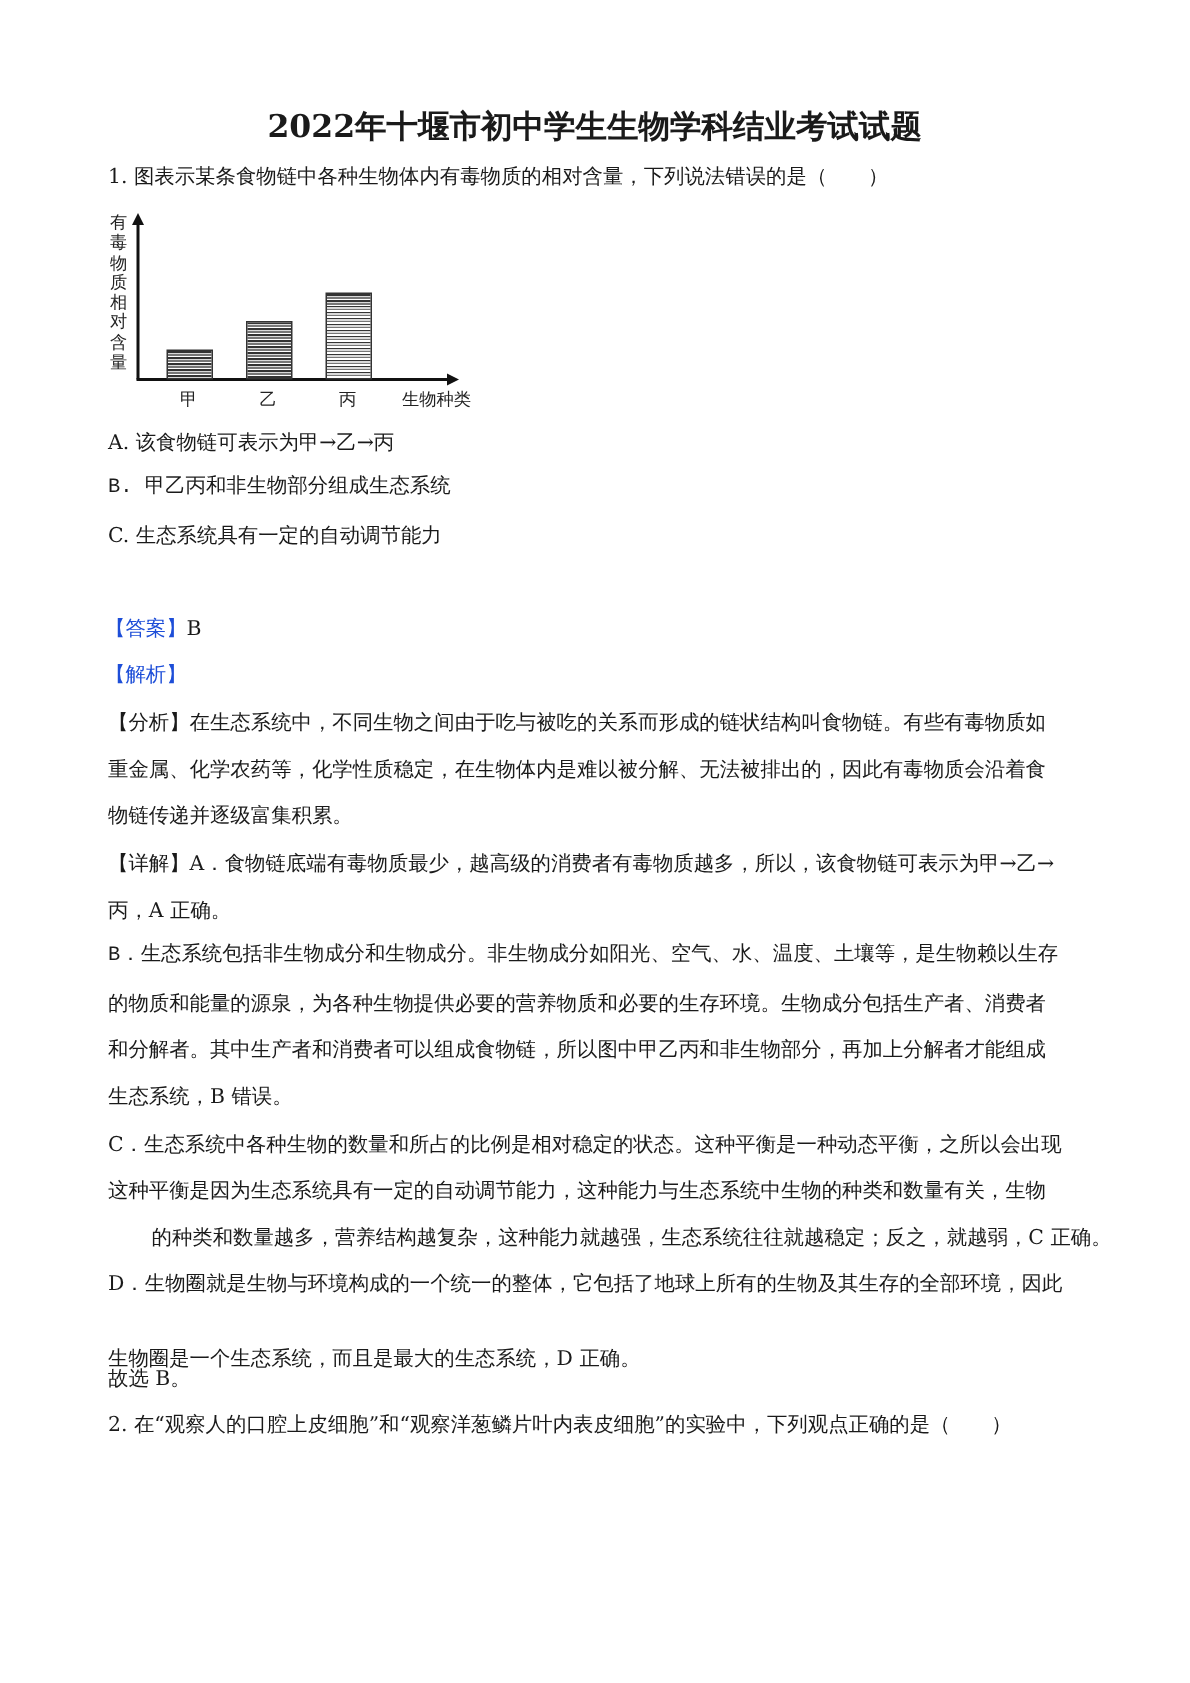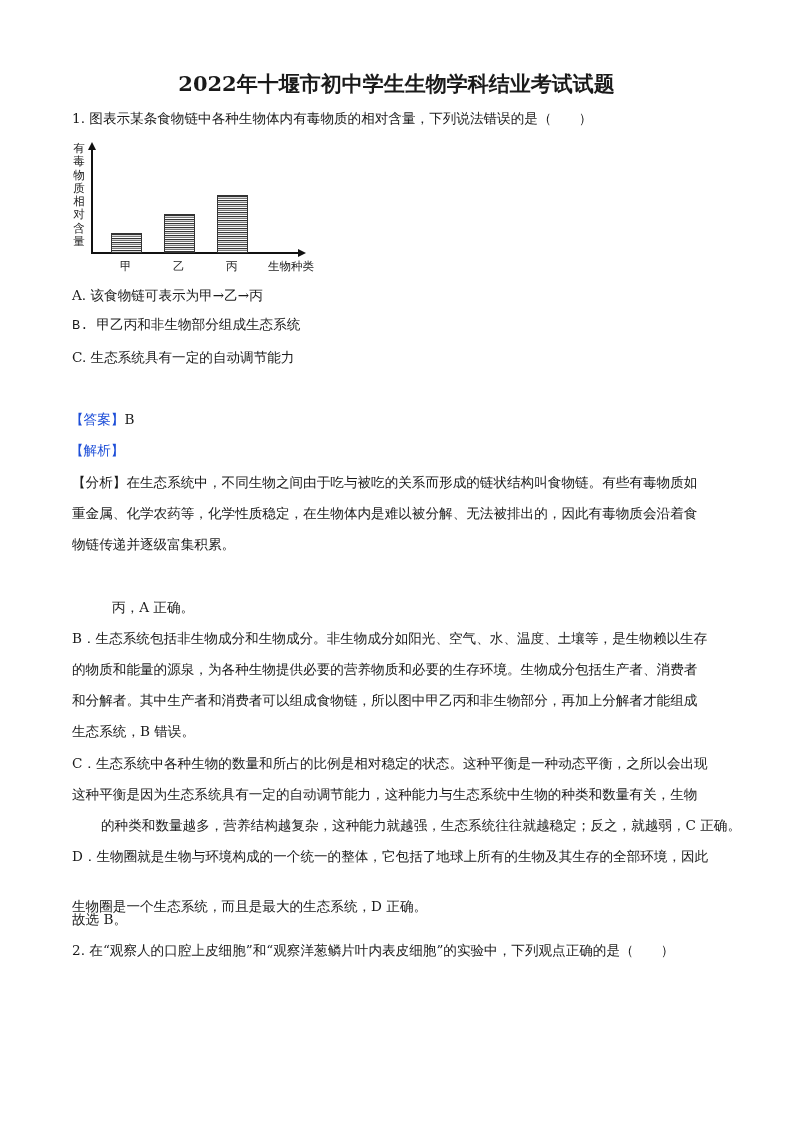--- a/index.html
+++ b/index.html
@@ -64,22 +64,23 @@
   <div class="line" style="top:347px;">C.  生态系统具有一定的自动调节能力</div>
 
   <div class="line" style="top:409px;left:70px;">
     <span class="blue">【答案】</span><span>B</span>
   </div>
   <div class="line blue" style="top:440px;left:70px;">【解析】</div>
 
   <div class="line" style="top:472px;">【分析】在生态系统中，不同生物之间由于吃与被吃的关系而形成的链状结构叫食物链。有些有毒物质如</div>
   <div class="line" style="top:503px;">重金属、化学农药等，化学性质稳定，在生物体内是难以被分解、无法被排出的，因此有毒物质会沿着食</div>
   <div class="line" style="top:534px;">物链传递并逐级富集积累。</div>
-  <div class="line" style="top:597px;margin-left:40px;">丙，A 正确。</div>
-  <div class="line" style="top:628px;">B．生态系统包括非生物成分和生物成分。非生物成分如阳光、空气、水、温度、土壤等，是生物赖以生存</div>
+  <div class="line" style="top:566px;">【详解】A．食物链底端有毒物质最少，越高级的消费者有毒物质越多，所以，该食物链可表示为甲→乙→</div>
+  <div class="line" style="top:597px;">丙，A 正确。</div>
+  <div class="line" style="top:628px;font-family:Liberation Mono, monospace;">B．生态系统包括非生物成分和生物成分。非生物成分如阳光、空气、水、温度、土壤等，是生物赖以生存</div>
   <div class="line" style="top:659px;">的物质和能量的源泉，为各种生物提供必要的营养物质和必要的生存环境。生物成分包括生产者、消费者</div>
   <div class="line" style="top:690px;">和分解者。其中生产者和消费者可以组成食物链，所以图中甲乙丙和非生物部分，再加上分解者才能组成</div>
   <div class="line" style="top:721px;">生态系统，B 错误。</div>
   <div class="line" style="top:753px;">C．生态系统中各种生物的数量和所占的比例是相对稳定的状态。这种平衡是一种动态平衡，之所以会出现</div>
   <div class="line" style="top:784px;">这种平衡是因为生态系统具有一定的自动调节能力，这种能力与生态系统中生物的种类和数量有关，生物</div>
   <div class="line" style="top:815px;padding-left:29px;">的种类和数量越多，营养结构越复杂，这种能力就越强，生态系统往往就越稳定；反之，就越弱，C 正确。</div>
   <div class="line" style="top:846px;">D．生物圈就是生物与环境构成的一个统一的整体，它包括了地球上所有的生物及其生存的全部环境，因此</div>
   <div class="line" style="top:896px;">生物圈是一个生态系统，而且是最大的生态系统，D 正确。</div>
   <div class="line" style="top:909px;">故选 B。</div>
 

